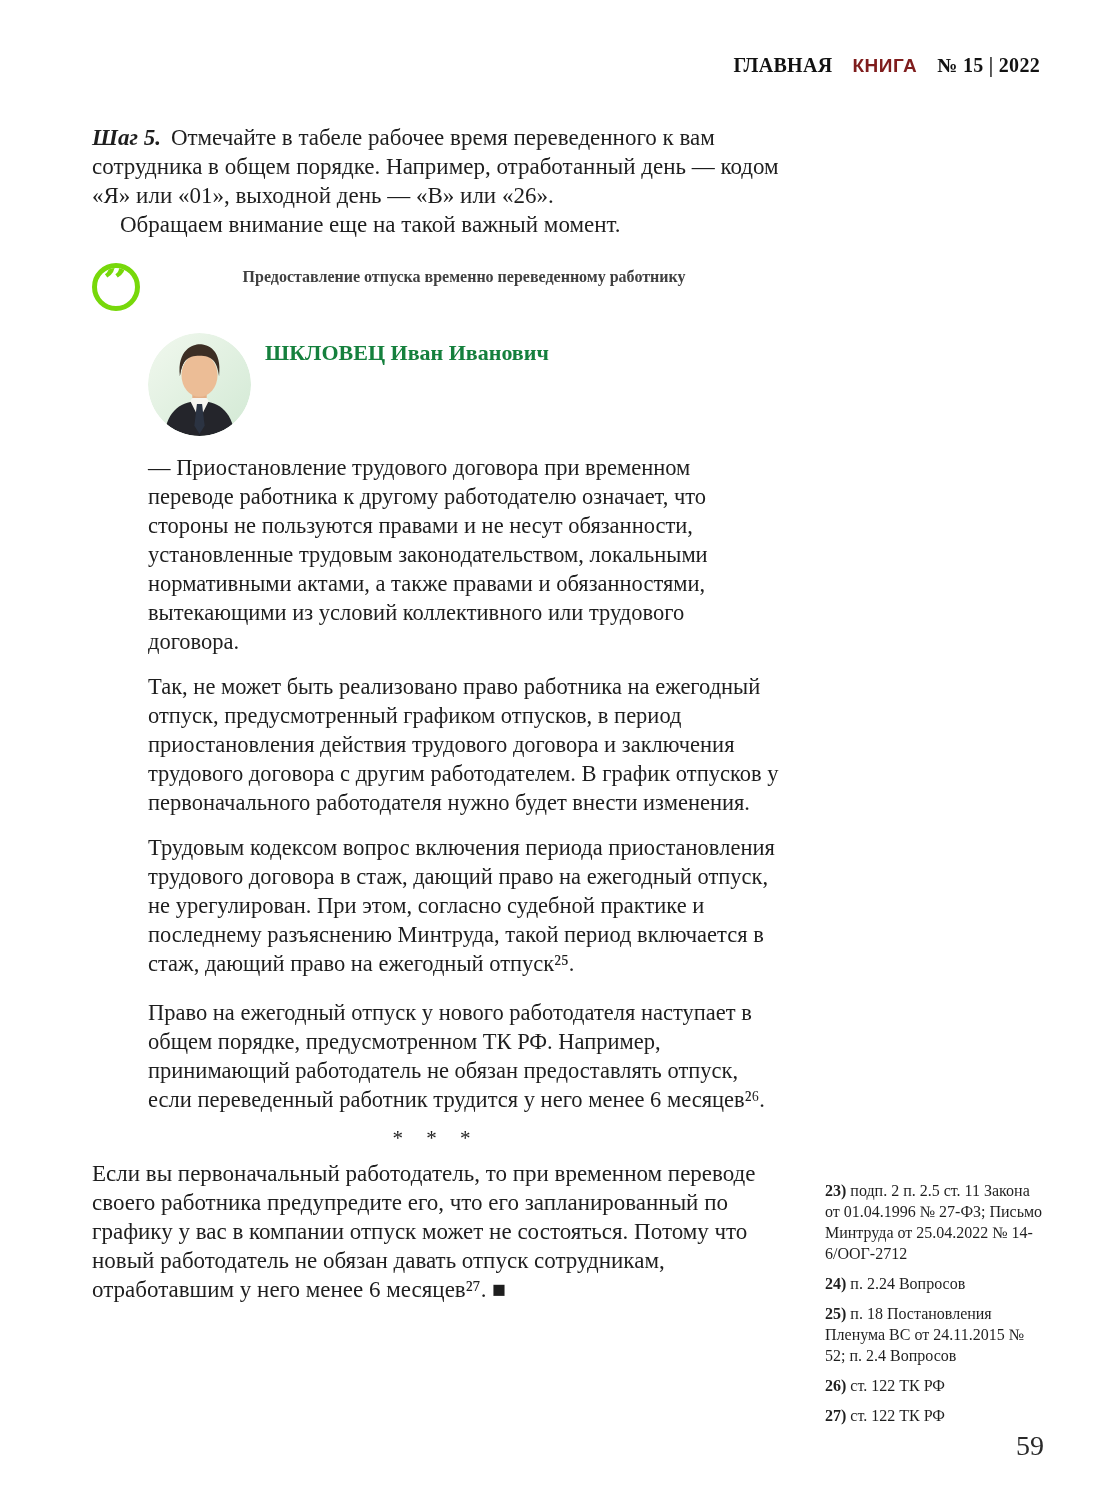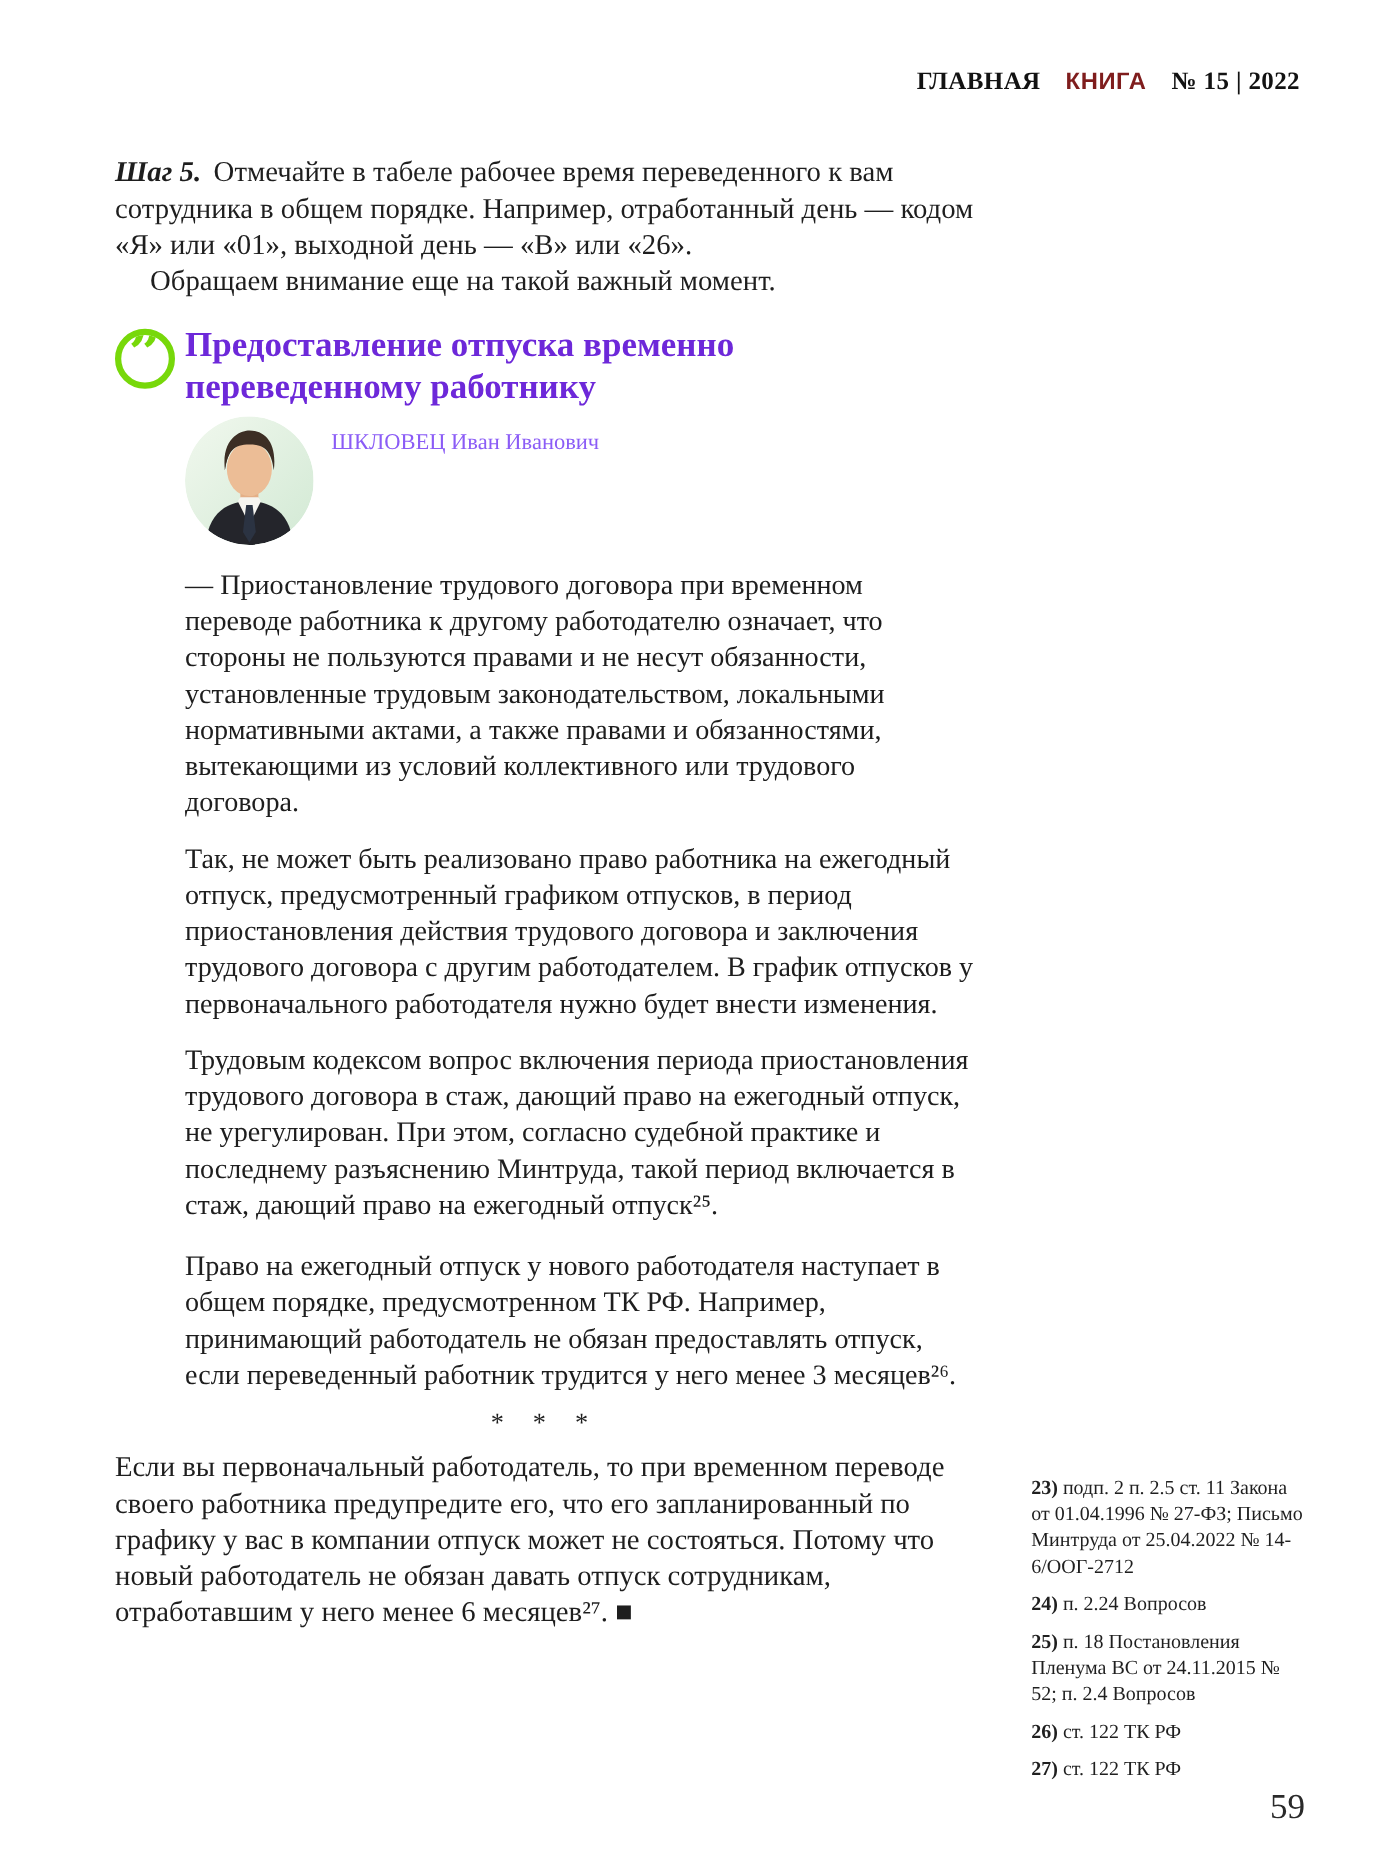--- a/index.html
+++ b/index.html
@@ -76,46 +76,47 @@
     display: block;
     text-align: center;
     font-size: 46px;
     line-height: 1;
     margin-top: -9px;
     font-weight: bold;
     color: #77d80a;
     font-family: "DejaVu Serif", serif;
   }
   .quote-title {
-    font-size: 28px;
+    font-size: 16px;
     line-height: 33px;
     font-weight: bold;
-    color: #6d28d9;
+    color: #404040;
+    text-align: center;
   }
 
   .expert {
     margin-top: 7px;
     margin-left: 56px;
     display: flex;
     align-items: flex-start;
     gap: 14px;
   }
   .avatar {
     flex: 0 0 auto;
     width: 103px;
     height: 103px;
     border-radius: 50%;
     overflow: hidden;
     display: block;
   }
   .expert-info { padding-top: 8px; }
   .expert-name {
-    font-size: 18px;
-    font-weight: normal;
-    color: #8b5cf6;
+    font-size: 22px;
+    font-weight: bold;
+    color: #15803d;
     line-height: 24px;
   }
   .expert-role {
     font-size: 17px;
     line-height: 26px;
     color: #222;
     max-width: 360px;
   }
 
   .quote-para {
@@ -220,21 +221,21 @@
           </svg>
         </span>
         <div class="expert-info">
           <div class="expert-name">ШКЛОВЕЦ Иван Иванович</div>
         </div>
       </div>
 
       <p class="quote-para qp1">— Приостановление трудового договора при временном переводе работника к другому работодателю означает, что стороны не пользуются правами и не несут обязанности, установленные трудовым законодательством, локальными нормативными актами, а также правами и обязанностями, вытекающими из условий коллективного или трудового договора.</p>
       <p class="quote-para qp2">Так, не может быть реализовано право работника на ежегодный отпуск, предусмотренный графиком отпусков, в период приостановления действия трудового договора и заключения трудового договора с другим работодателем. В график отпусков у первоначального работодателя нужно будет внести изменения.</p>
       <p class="quote-para qp3">Трудовым кодексом вопрос включения периода приостановления трудового договора в стаж, дающий право на ежегодный отпуск, не урегулирован. При этом, согласно судебной практике и последнему разъяснению Минтруда, такой период включается в стаж, дающий право на ежегодный отпуск²⁵.</p>
-      <p class="quote-para qp4">Право на ежегодный отпуск у нового работодателя наступает в общем порядке, предусмотренном ТК РФ. Например, принимающий работодатель не обязан предоставлять отпуск, если переведенный работник трудится у него менее 3 месяцев²⁶.</p>
+      <p class="quote-para qp4">Право на ежегодный отпуск у нового работодателя наступает в общем порядке, предусмотренном ТК РФ. Например, принимающий работодатель не обязан предоставлять отпуск, если переведенный работник трудится у него менее 6 месяцев²⁶.</p>
 
     </section>
 
     <div class="separator">* * *</div>
 
     <p class="body-text closing">Если вы первоначальный работодатель, то при временном переводе своего работника предупредите его, что его запланированный по графику у вас в компании отпуск может не состояться. Потому что новый работодатель не обязан давать отпуск сотрудникам, отработавшим у него менее 6 месяцев²⁷. ■</p>
 
   </div>
 
   <aside class="footnotes">

